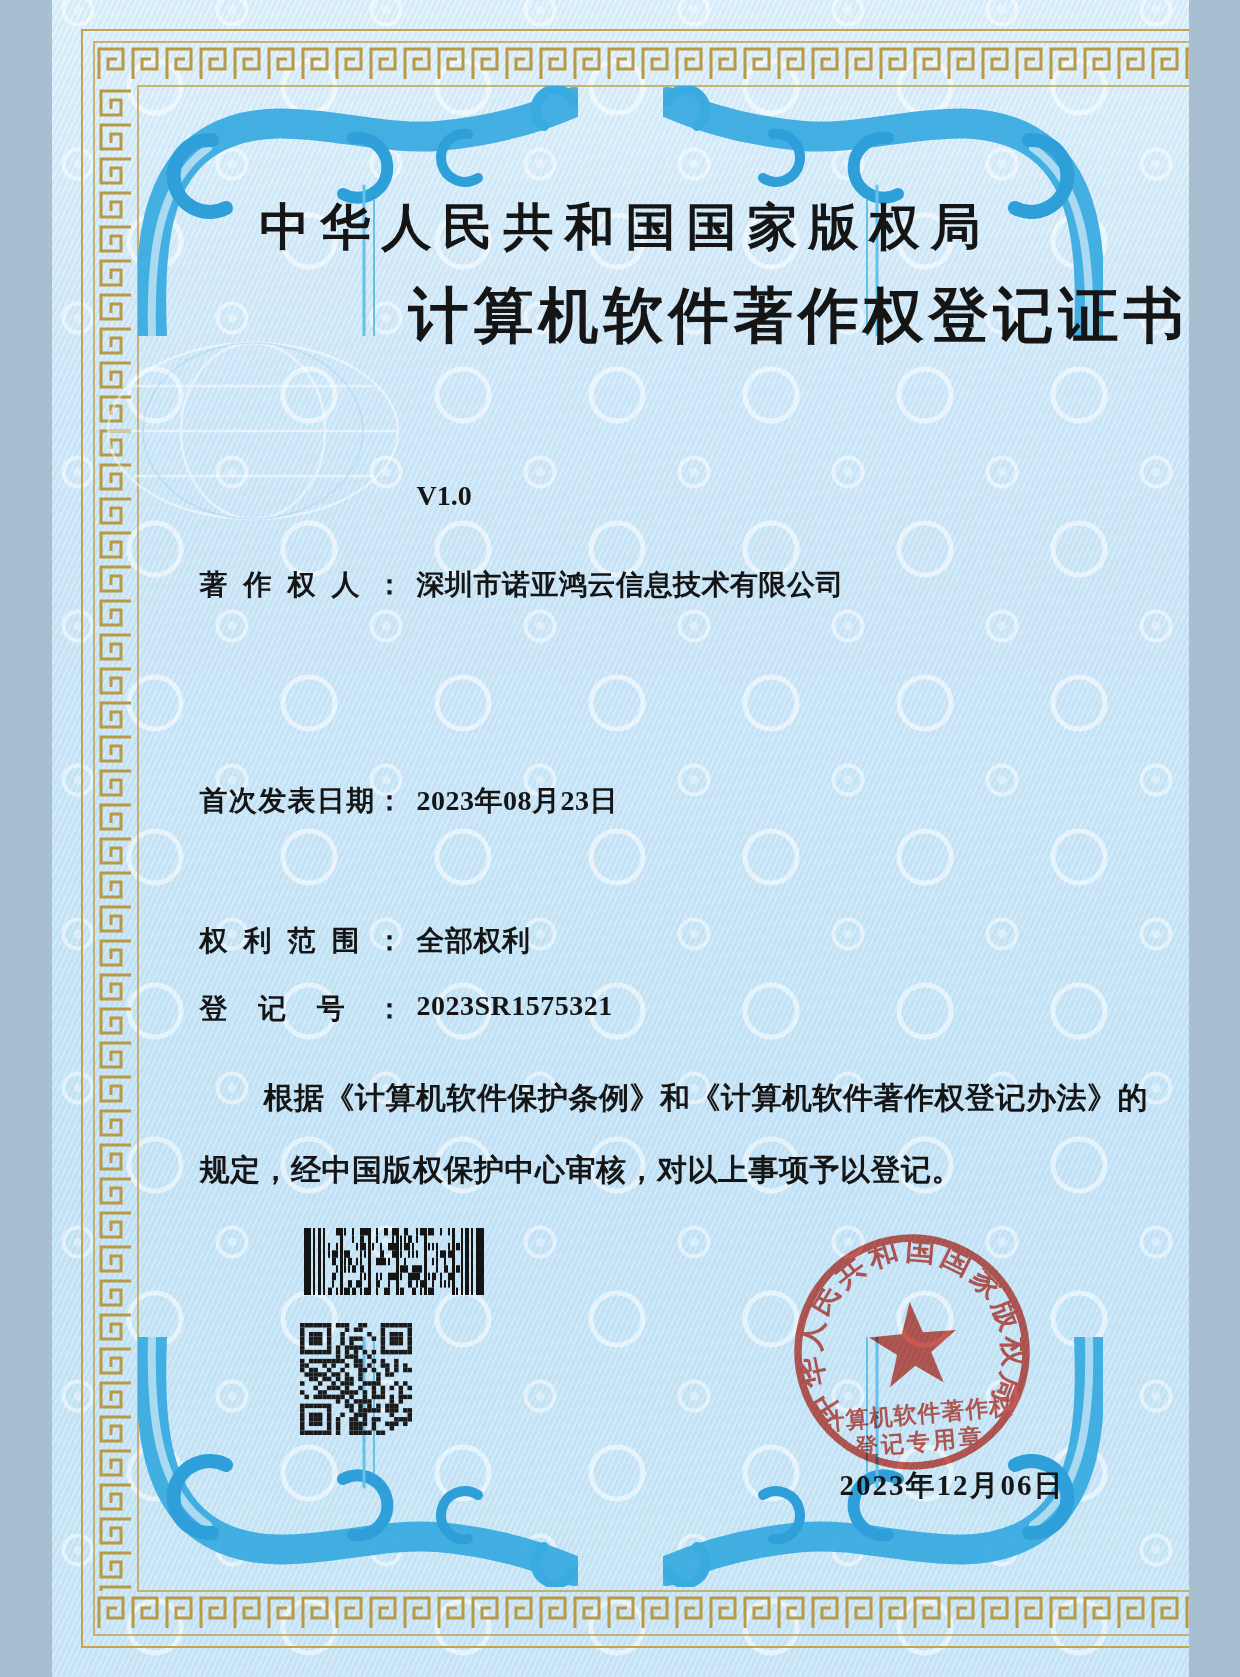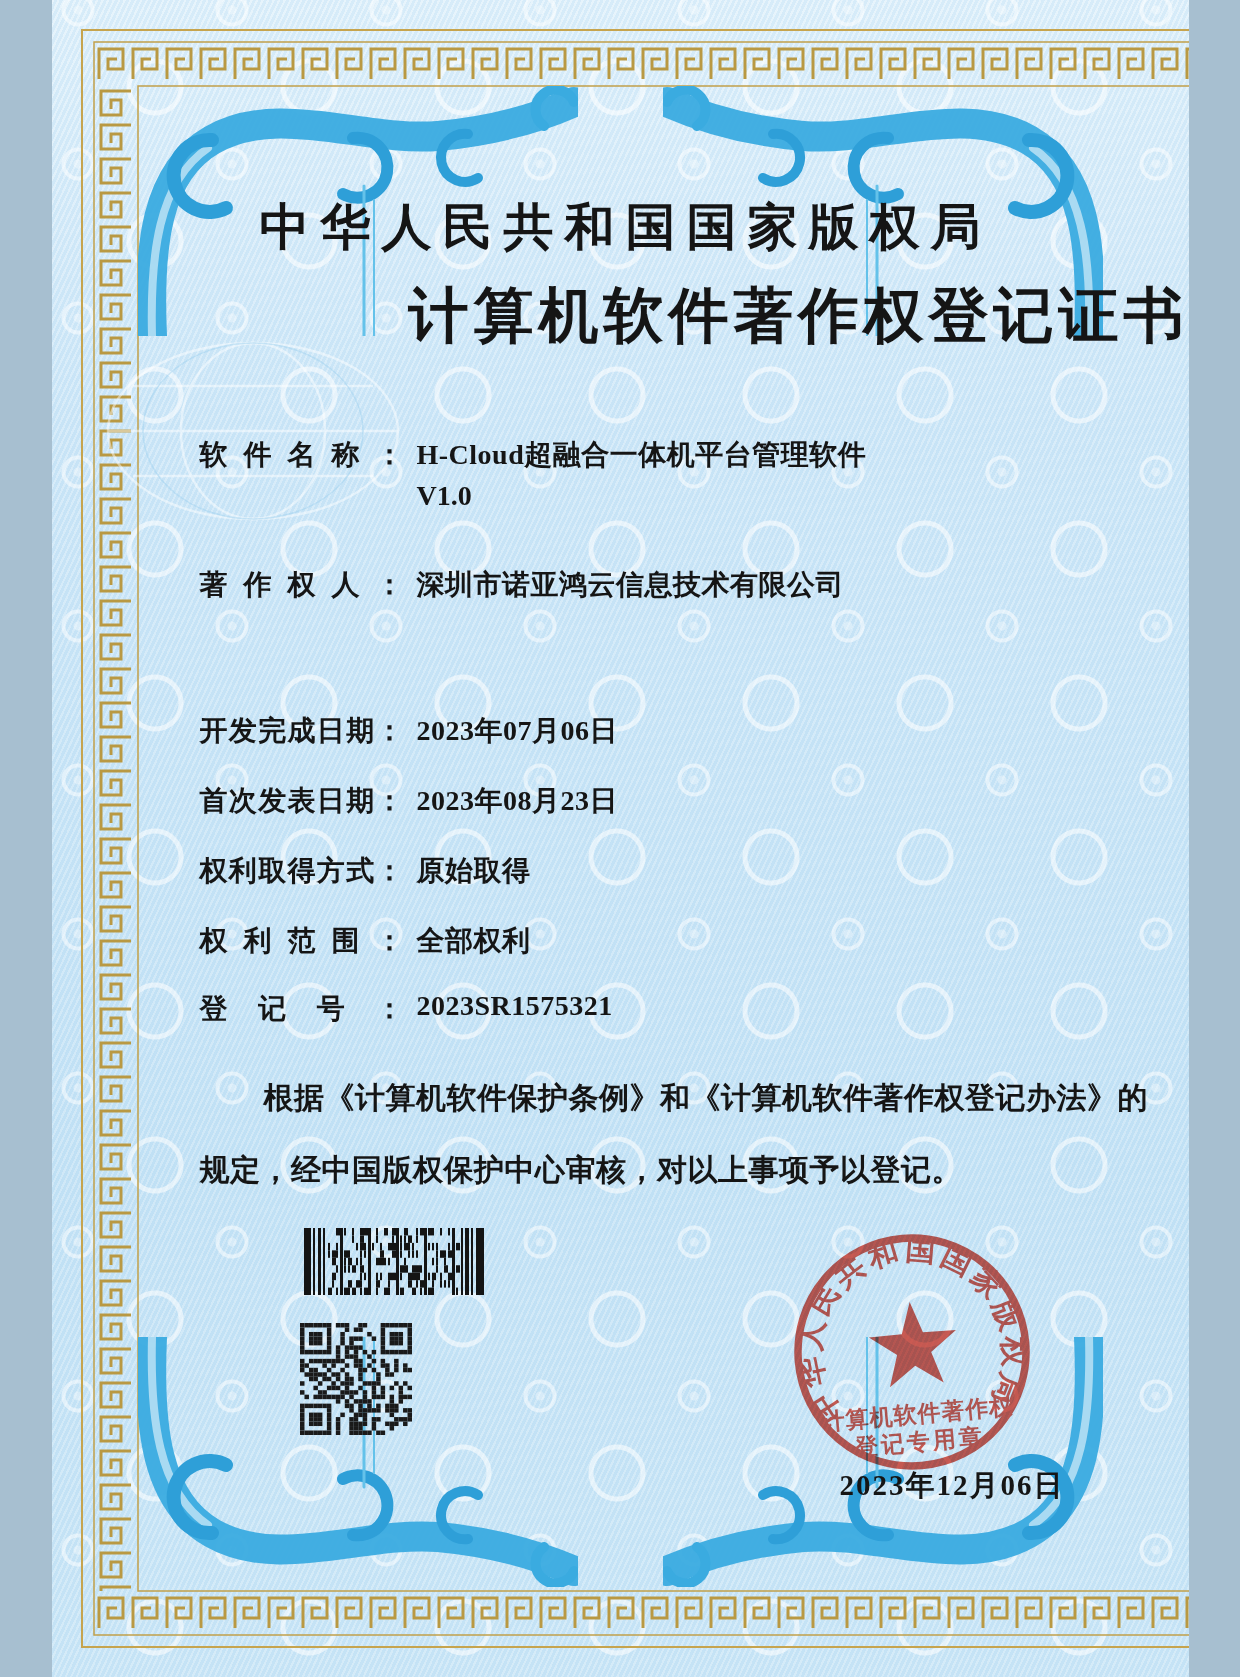--- a/index.html
+++ b/index.html
@@ -114,45 +114,33 @@
       <path d="M10,95 H300 M35,50 H275 M35,140 H275"></path>
     </g>
     <g fill="none" stroke="rgba(140,200,235,.6)" stroke-width="1.5">
       <ellipse cx="155" cy="95" rx="110" ry="88"></ellipse>
     </g>
   </svg>
 
   <div class="authority">中华人民共和国国家版权局</div>
   <div class="cert-title">计算机软件著作权登记证书</div>
 
-  <div class="row" style="top:436px">
-    <span class="lbl">软件名称：</span>
-    <span class="val">H-Cloud超融合一体机平台管理软件</span>
-  </div>
   <div class="val-line2">V1.0</div>
 
   <div class="row" style="top:566px">
     <span class="lbl">著作权人：</span>
     <span class="val">深圳市诺亚鸿云信息技术有限公司</span>
   </div>
 
-  <div class="row" style="top:712px">
-    <span class="lbl">开发完成日期：</span>
-    <span class="val">2023年07月06日</span>
-  </div>
 
   <div class="row" style="top:782px">
     <span class="lbl">首次发表日期：</span>
     <span class="val">2023年08月23日</span>
   </div>
 
-  <div class="row" style="top:852px">
-    <span class="lbl">权利取得方式：</span>
-    <span class="val">原始取得</span>
-  </div>
 
   <div class="row" style="top:922px">
     <span class="lbl">权利范围：</span>
     <span class="val">全部权利</span>
   </div>
 
   <div class="row" style="top:990px">
     <span class="lbl">登记号：</span>
     <span class="val">2023SR1575321</span>
   </div>

